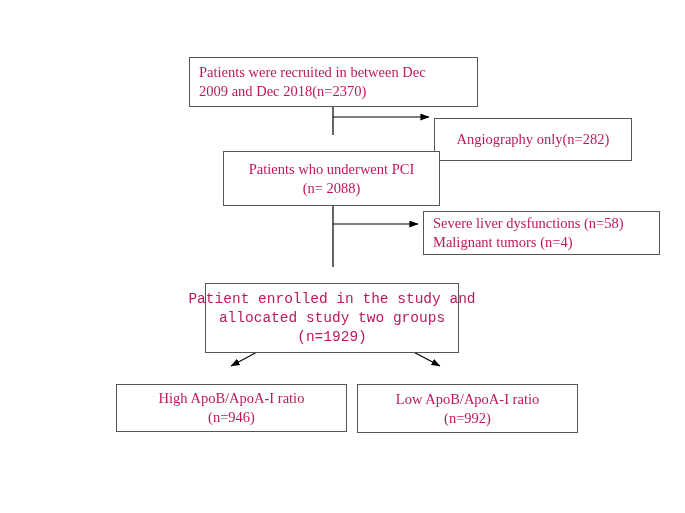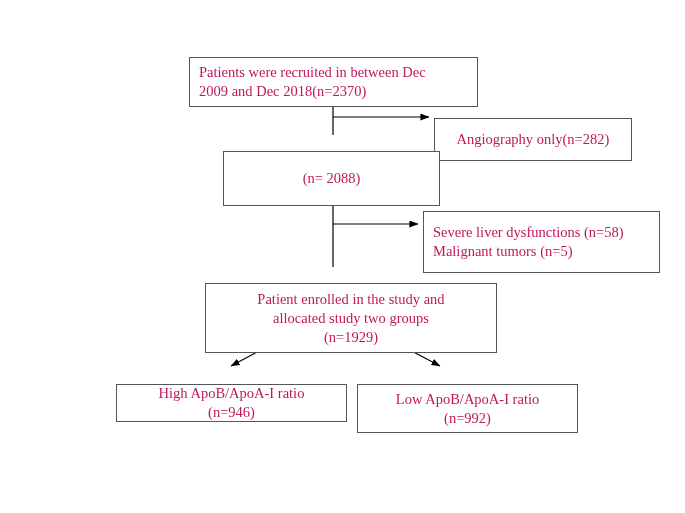--- a/index.html
+++ b/index.html
@@ -73,35 +73,36 @@
   <div class="node left-align" style="left:189px; top:41px; width:289px; height:50px;">
     <div class="line">Patients were recruited in between Dec</div>
     <div class="line">2009 and Dec 2018(n=2370)</div>
   </div>
 
   <div class="node" style="left:434px; top:102px; width:198px; height:43px;">
     <div class="line">Angiography only(n=282)</div>
   </div>
 
   <div class="node" style="left:223px; top:135px; width:217px; height:55px;">
+    <div class="line">Patients who underwent PCI</div>
     <div class="line">(n= 2088)</div>
   </div>
 
-  <div class="node left-align" style="left:423px; top:195px; width:237px; height:62px;">
+  <div class="node left-align" style="left:423px; top:195px; width:237px; height:44px;">
     <div class="line">Severe liver dysfunctions (n=58)</div>
-    <div class="line">Malignant tumors (n=5)</div>
+    <div class="line">Malignant tumors (n=4)</div>
   </div>
 
-  <div class="node" style="left:205px; top:267px; width:292px; height:70px;">
+  <div class="node" style="left:205px; top:267px; width:254px; height:70px;font-family:Liberation Mono, monospace;">
     <div class="line">Patient enrolled in the study and</div>
     <div class="line">allocated study two groups</div>
     <div class="line">(n=1929)</div>
   </div>
 
-  <div class="node" style="left:116px; top:368px; width:231px; height:38px;">
+  <div class="node" style="left:116px; top:368px; width:231px; height:48px;">
     <div class="line">High ApoB/ApoA-I ratio</div>
     <div class="line">(n=946)</div>
   </div>
 
   <div class="node" style="left:357px; top:368px; width:221px; height:49px;">
     <div class="line">Low ApoB/ApoA-I ratio</div>
     <div class="line">(n=992)</div>
   </div>
 
 </div>

